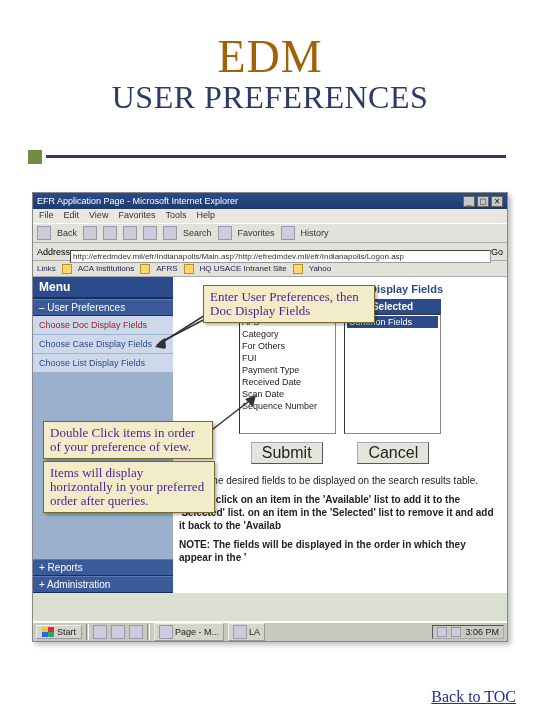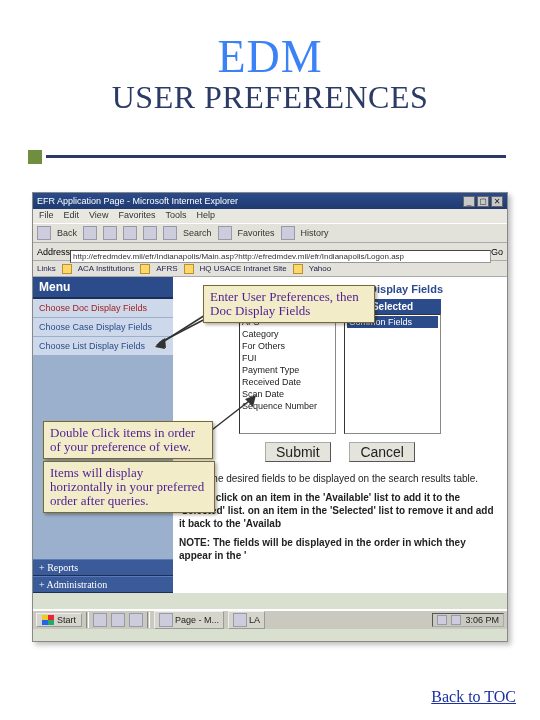--- a/index.html
+++ b/index.html
@@ -5,21 +5,21 @@
   * { box-sizing: border-box; margin: 0; padding: 0; }
   body {
     width: 540px;
     height: 720px;
     background: #ffffff;
     font-family: "Times New Roman", serif;
     position: relative;
     overflow: hidden;
   }
   .title-block { text-align: center; padding-top: 30px; }
-  .title1 { font-size: 46px; color: #3b82f6; font-weight: normal; letter-spacing: 1px; font-family: Liberation Serif, serif; }
+  .title1 { font-size: 46px; color: #a16207; font-weight: normal; letter-spacing: 1px; font-family: Liberation Serif, serif; }
   .title2 { font-size: 32px; color: #2b3b66; font-weight: normal; letter-spacing: 0.5px; margin-top: -4px; }
   .accent {
     position: absolute; left: 28px; top: 150px;
     width: 14px; height: 14px; background: #6f8f3f;
   }
   .hr {
     position: absolute; left: 46px; top: 155px;
     width: 460px; height: 3px; background: #2b3b66;
   }
   .shot {
@@ -42,45 +42,45 @@
   .ie-addr { height: 18px; background: #e2e2da; display: flex; align-items: center; padding: 0 4px; gap: 0; border-bottom: 1px solid #aaa; }
   .ie-addr input { flex: 1; height: 13px; font-size: 8px; border: 1px inset #999; background:#fff; padding: 0 2px; color:#333;margin-top:10px; }
   .ie-links { height: 16px; background: #e2e2da; display: flex; align-items: center; gap: 6px; padding: 0 4px; font-size: 8px; color:#225; border-bottom:1px solid #aaa; overflow:hidden; white-space:nowrap; }
   .lk-ico { width:10px; height:10px; background:#ffd86b; border:1px solid #b89030; }
   .content { display: flex; height: 316px; background: #fff; border-radius: 15px; }
   .sidebar { width: 140px; background: #9ab0cc; display: flex; flex-direction: column; }
   .sb-hd { background: #2b4b8a; color:#fff; font-weight: bold; font-size: 12px; padding: 3px 6px; border-bottom: 2px solid #1a2f55; }
   .sb-sec { background: #3a5a99; color:#fff; font-size: 10px; padding: 2px 6px; border-top:1px solid #5a7ab8; border-bottom:1px solid #1a2f55; }
   .sb-item { background: #cdd9ea; color:#2b4b8a; font-size: 9px; padding: 4px 6px; border-bottom:1px solid #9ab0cc; }
   .sb-item.sel { color:#a02020; }
-  .sb-bottom { margin-top:auto;font-family:Liberation Serif, serif; }
+  .sb-bottom { margin-top:auto; }
   .main { flex:1; background:#fff; padding: 6px; position: relative; font-size:10px; color:#222; }
   .panel-title { text-align:center; font-weight:bold; font-size:11px; color:#2b4b8a; margin-bottom:4px; }
   .lists { display:flex; gap:8px; justify-content:center; }
   .col { width: 97px; }
   .col-h { background:#2b4b8a; color:#fff; text-align:center; font-weight:bold; font-size:10px; padding:2px 0; }
   .listbox { border:1px inset #888; background:#fff; height: 120px; overflow:hidden; padding:1px 2px; font-size:9px; line-height:12px; }
   .listbox .opt { white-space:nowrap; }
   .listbox .sel-opt { background:#2b4b8a; color:#fff; padding:0 2px; }
   .btns { text-align:center; margin-top:8px; }
-  .btn { display:inline-block; border:1px outset #aaa; background:#e4e4dc; font-size:14px; padding:1px 10px; margin:0 8px; cursor:default; }
+  .btn { display:inline-block; border:1px outset #aaa; background:#e4e4dc; font-size:16px; padding:1px 10px; margin:0 16px; cursor:default; }
   .help-text { font-size:10px; margin-top:10px; line-height:13px; }
   .help-text p { margin-top:6px; }
   .callout {
     position:absolute; background:#f2ecc8; border:1px solid #7a6a30;
     font-family:"Times New Roman",serif; font-size:13px; color:#4c1d95;
     padding:4px 6px; line-height:14px; box-shadow:2px 2px 3px rgba(0,0,0,0.3);
     z-index:5;
   }
   .co1 { left:170px; top:92px; width:172px; }
   .co2 { left:10px; top:228px; width:170px; }
   .co3 { left:10px; top:268px; width:172px; }
   svg.arrow { position:absolute; z-index:4; pointer-events:none; }
   .taskbar {
-    position:absolute; left:0; bottom:12px; right:0; height:20px;
+    position:absolute; left:0; bottom:0; right:0; height:20px;
     background:#c9c9c0; border-top:2px solid #fff;
     display:flex; align-items:center; padding:0 3px; gap:4px; font-size:9px; color:#222;
   }
   .start { background:#d5d5cb; border:1px outset #eee; padding:1px 5px; display:flex; align-items:center; gap:3px; }
   .flag { width:12px; height:10px; background: conic-gradient(#e23 0 25%,#2a6 0 50%,#26e 0 75%,#ec2 0 100%); }
   .tray { margin-left:auto; display:flex; align-items:center; gap:4px; border:1px inset #aaa; padding:1px 4px; }
   .task-btn { border:1px outset #eee; background:#d5d5cb; padding:1px 4px; display:flex; align-items:center; gap:2px; }
   .sep { width:3px; height:16px; border-left:1px solid #888; border-right:1px solid #fff; }
   .back-link {
     position:absolute; right:24px; bottom:14px;
@@ -140,20 +140,21 @@
       <span>AFRS</span>
     <span class="lk-ico"></span>
       <span>HQ USACE Intranet Site</span>
     <span class="lk-ico"></span>
       <span>Yahoo</span>
   </div>
 
   <div class="content">
     <div class="sidebar">
       <div class="sb-hd">Menu</div>
+      <div class="sb-sec">– User Preferences</div>
       <div class="sb-item sel">Choose Doc Display Fields</div>
       <div class="sb-item">Choose Case Display Fields</div>
       <div class="sb-item">Choose List Display Fields</div>
       <div class="sb-bottom">
         <div class="sb-sec">+ Reports</div>
         <div class="sb-sec">+ Administration</div>
       </div>
     </div>
 
     <div class="main">

